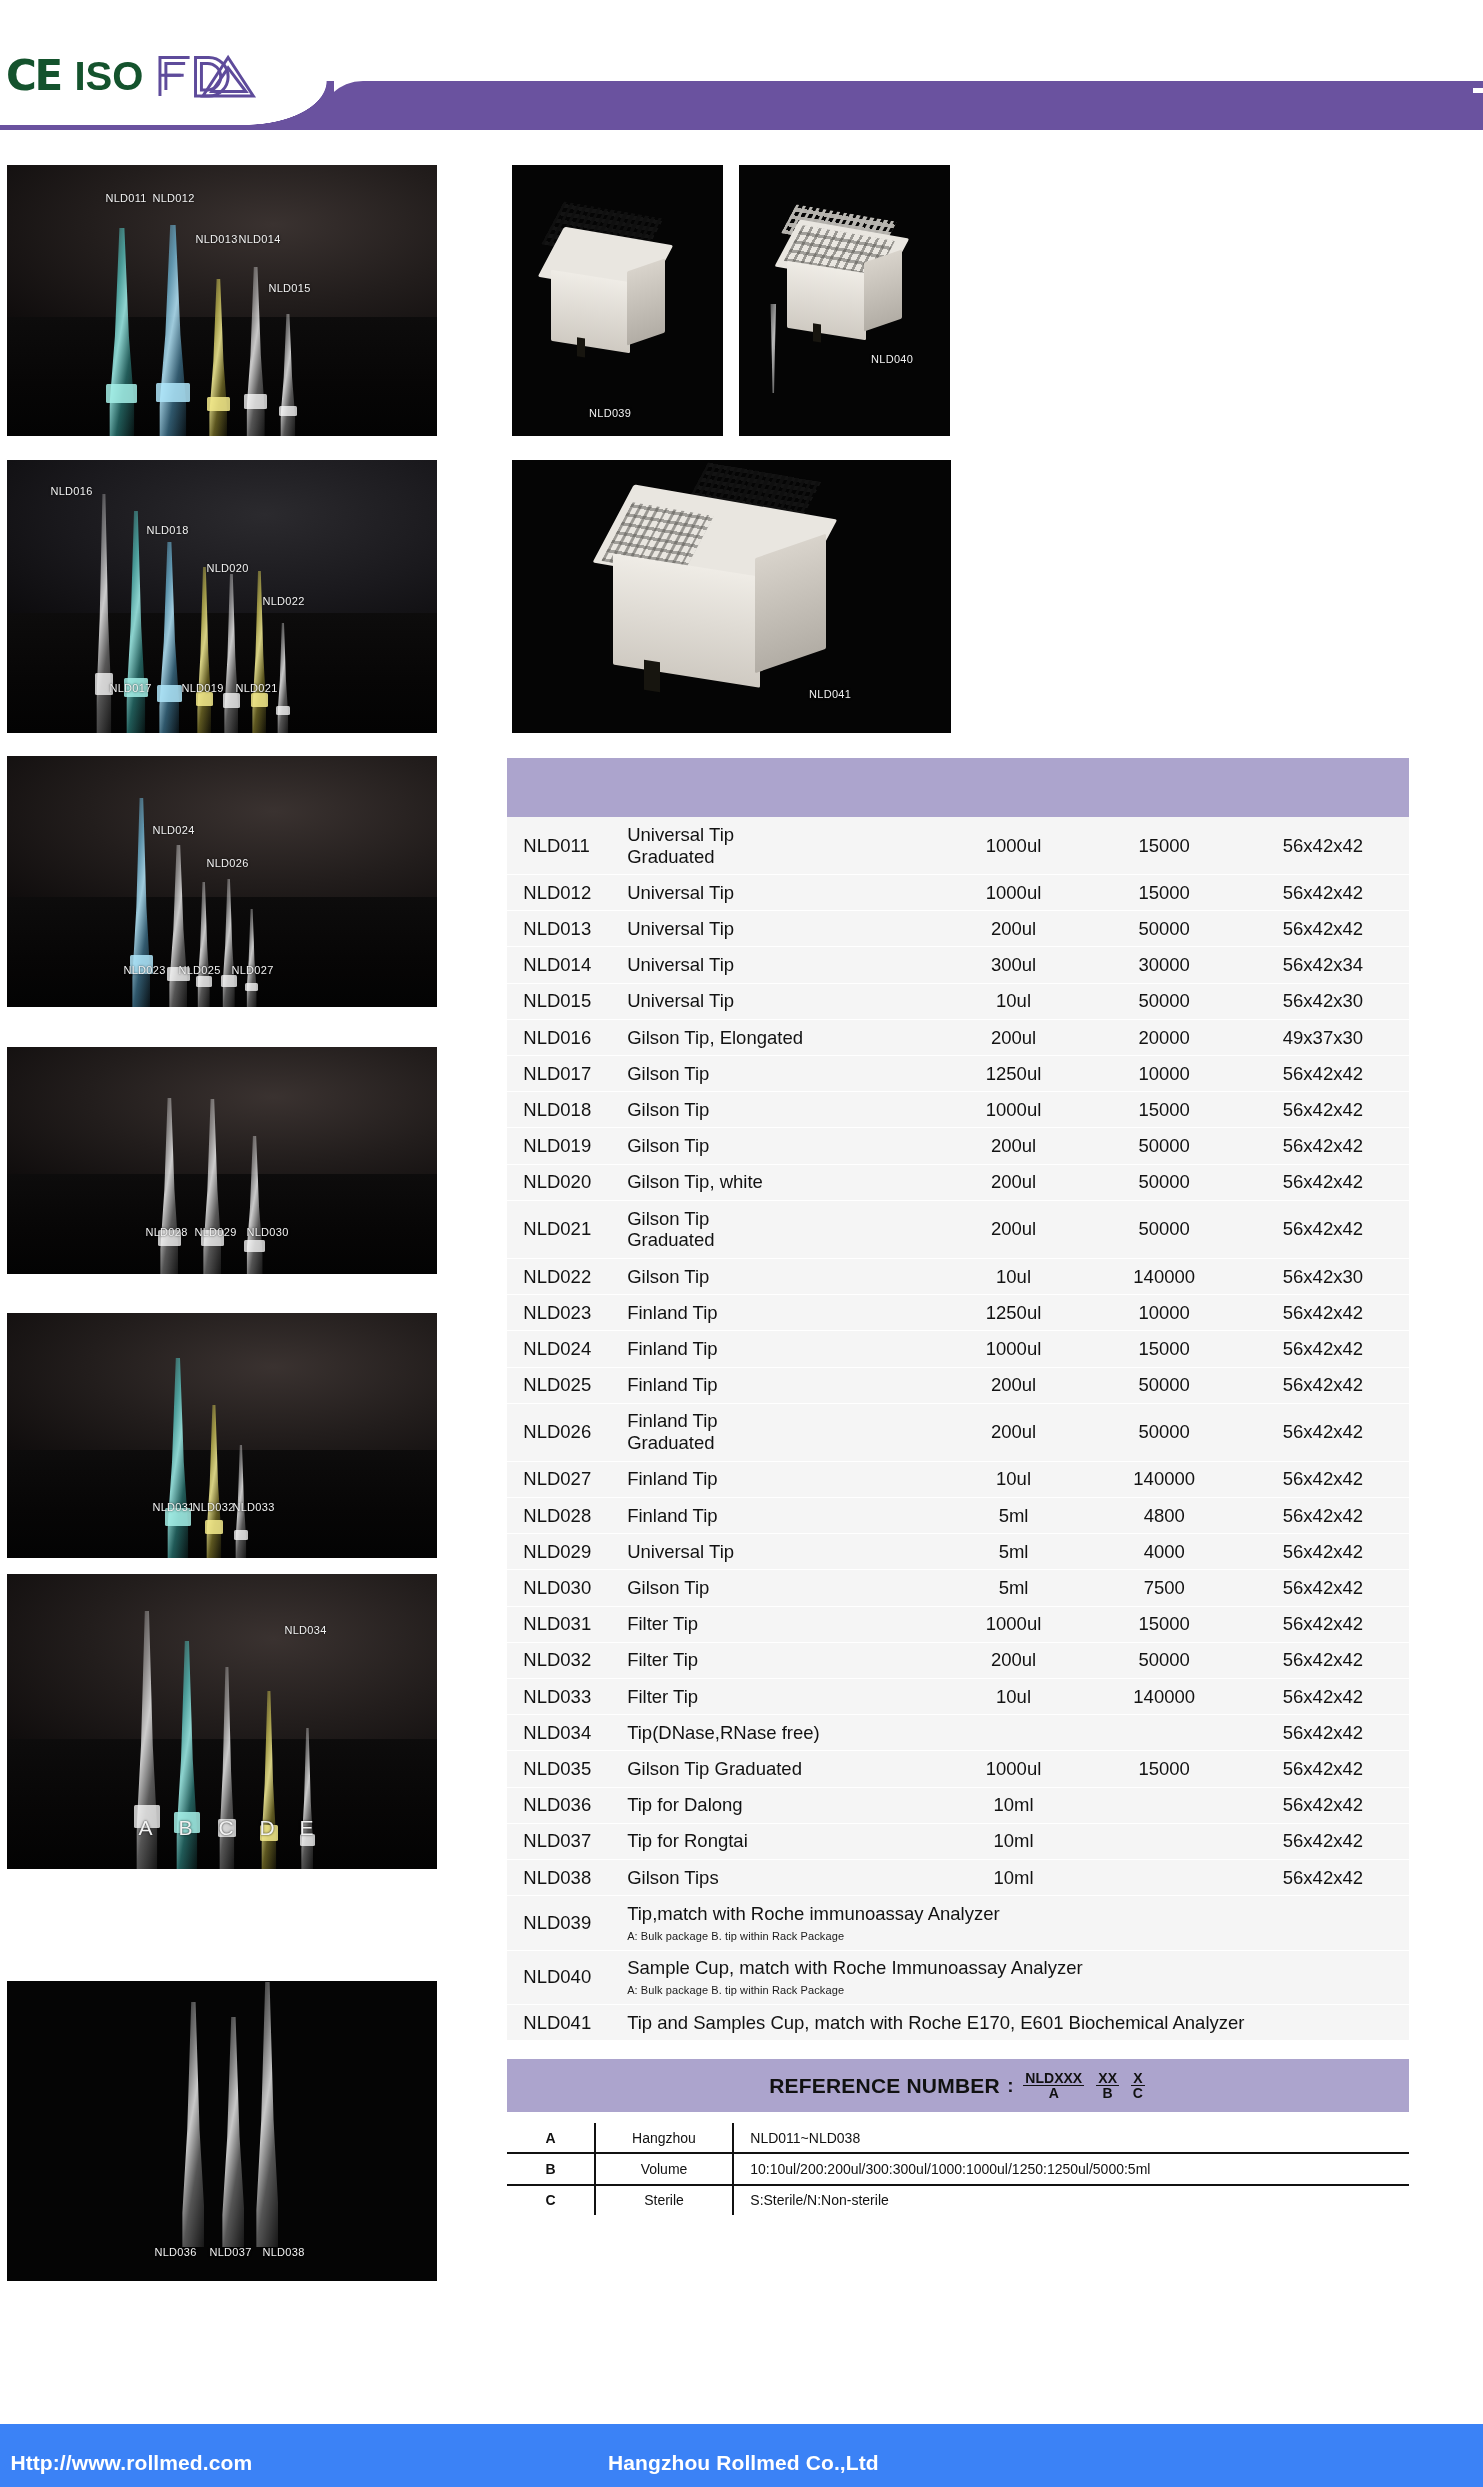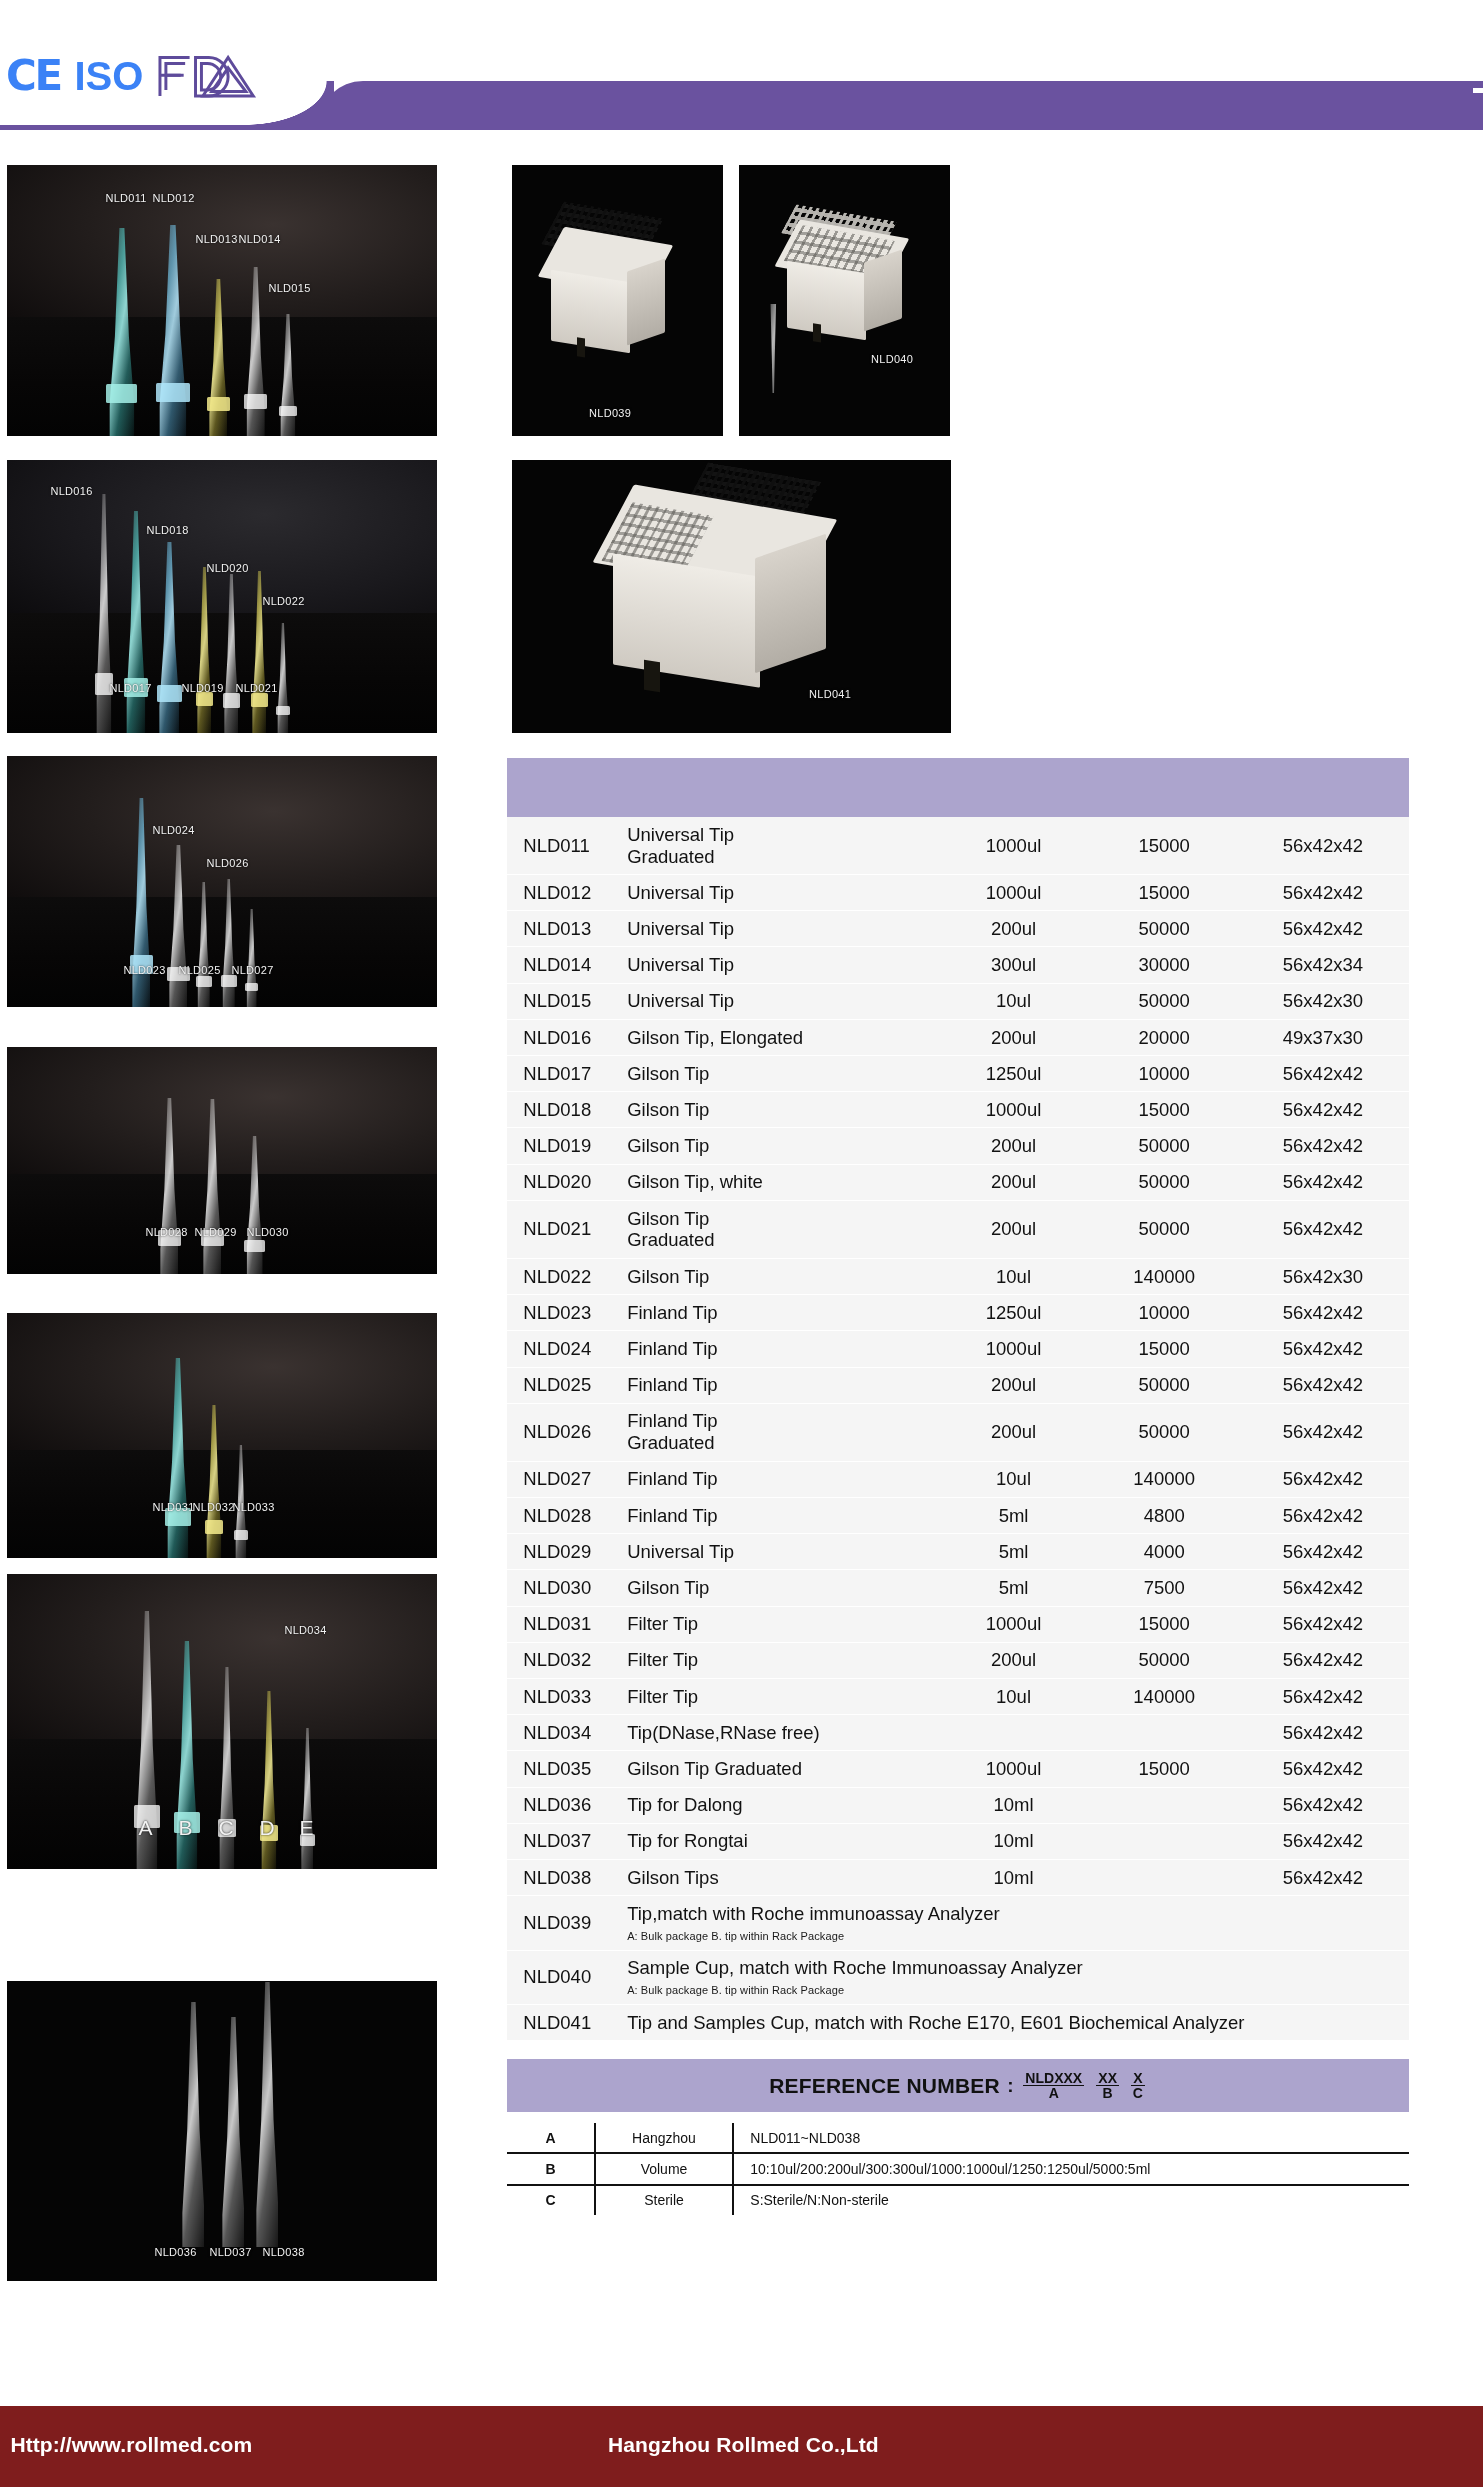--- a/index.html
+++ b/index.html
@@ -9,21 +9,21 @@
     font-family:"Liberation Sans", sans-serif;
     overflow:hidden;
   }
   .page { position:relative; width:1483px; height:2487px; background:#fff; }
 
   
   .header { position:absolute; left:0; top:0; width:1483px; height:141px; }
   .cert-row {
     position:absolute; left:6px; top:53px;
     display:flex; align-items:center; gap:13.3px;
-    color:#3b82f6;
+    color:#14532d;
   }
   .ce-mark { font-size:42px; font-weight:bold; letter-spacing:-2.2px; line-height:1; font-family:"DejaVu Sans", sans-serif; }
   .iso-mark { font-size:40px; font-weight:bold; letter-spacing:0px; line-height:1; }
   .fda-mark { position:relative; width:100px; height:46px; }
   .fda-mark svg { display:block; }
   .header-bar {
     position:absolute; left:319px; top:81px; width:1164px; height:44px;
     background:#6a529f;
     border-top-left-radius:44px 43px;
   }
@@ -176,22 +176,22 @@
     padding:6.7px 0; font-size:14px; color:#111; vertical-align:middle;
     border-bottom:2.2px solid #111;
   }
   .legend tr:last-child td { border-bottom:none; }
   .lg-a { width:88px; text-align:center; font-size:19px; font-weight:bold; border-right:2.2px solid #111; }
   .lg-b { width:138px; text-align:center; border-right:2.2px solid #111; }
   .lg-c { padding-left:16.3px !important; }
 
   
   .footer {
-    position:absolute; left:0; bottom:0; width:1483px; height:81px;
-    background:#7f1d1d; color:#fff;
+    position:absolute; left:0; bottom:0; width:1483px; height:63px;
+    background:#3b82f6; color:#fff;
   }
   .f-url { position:absolute; left:10.4px; top:27px; font-size:21px; font-weight:bold; letter-spacing:0.1px; }
   .f-co  { position:absolute; left:608px; top:27px; font-size:21px; font-weight:bold; letter-spacing:0.1px; }
 </style>
 </head>
 <body>
 
 <div class="page">
 
   <div class="header">

